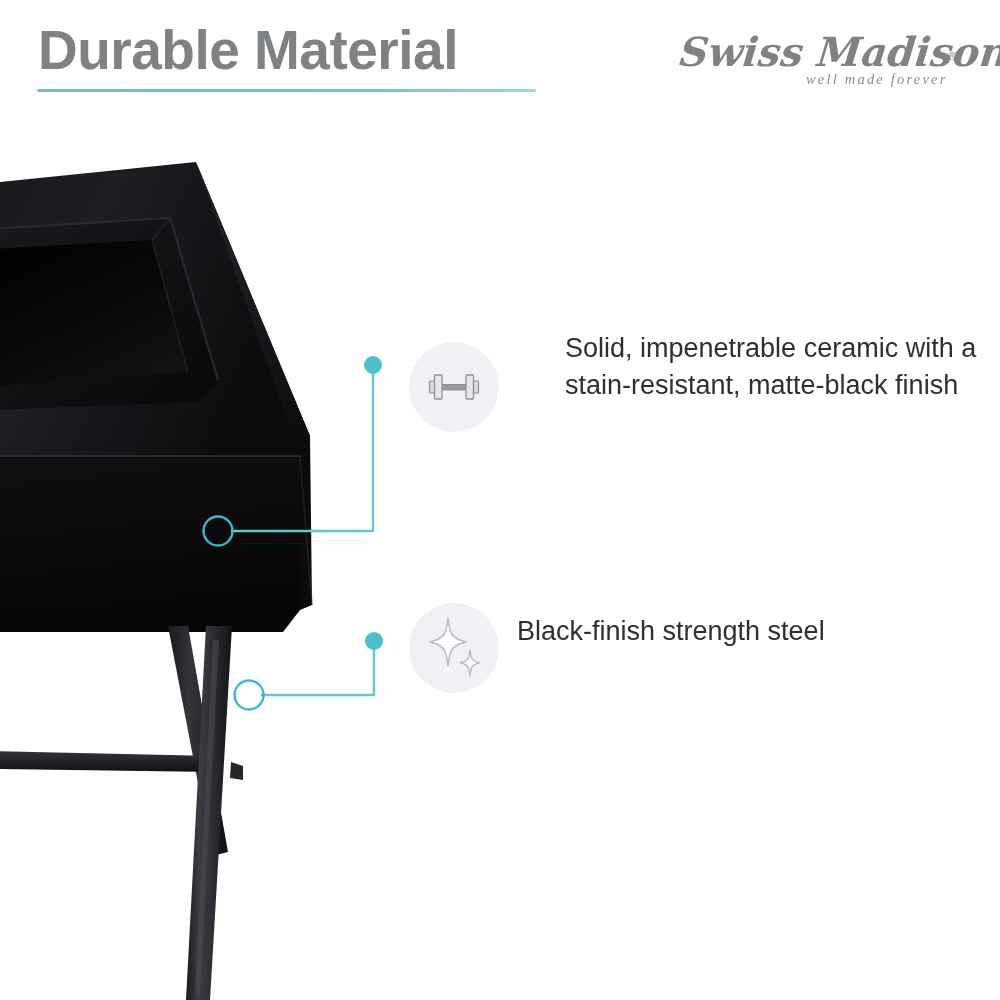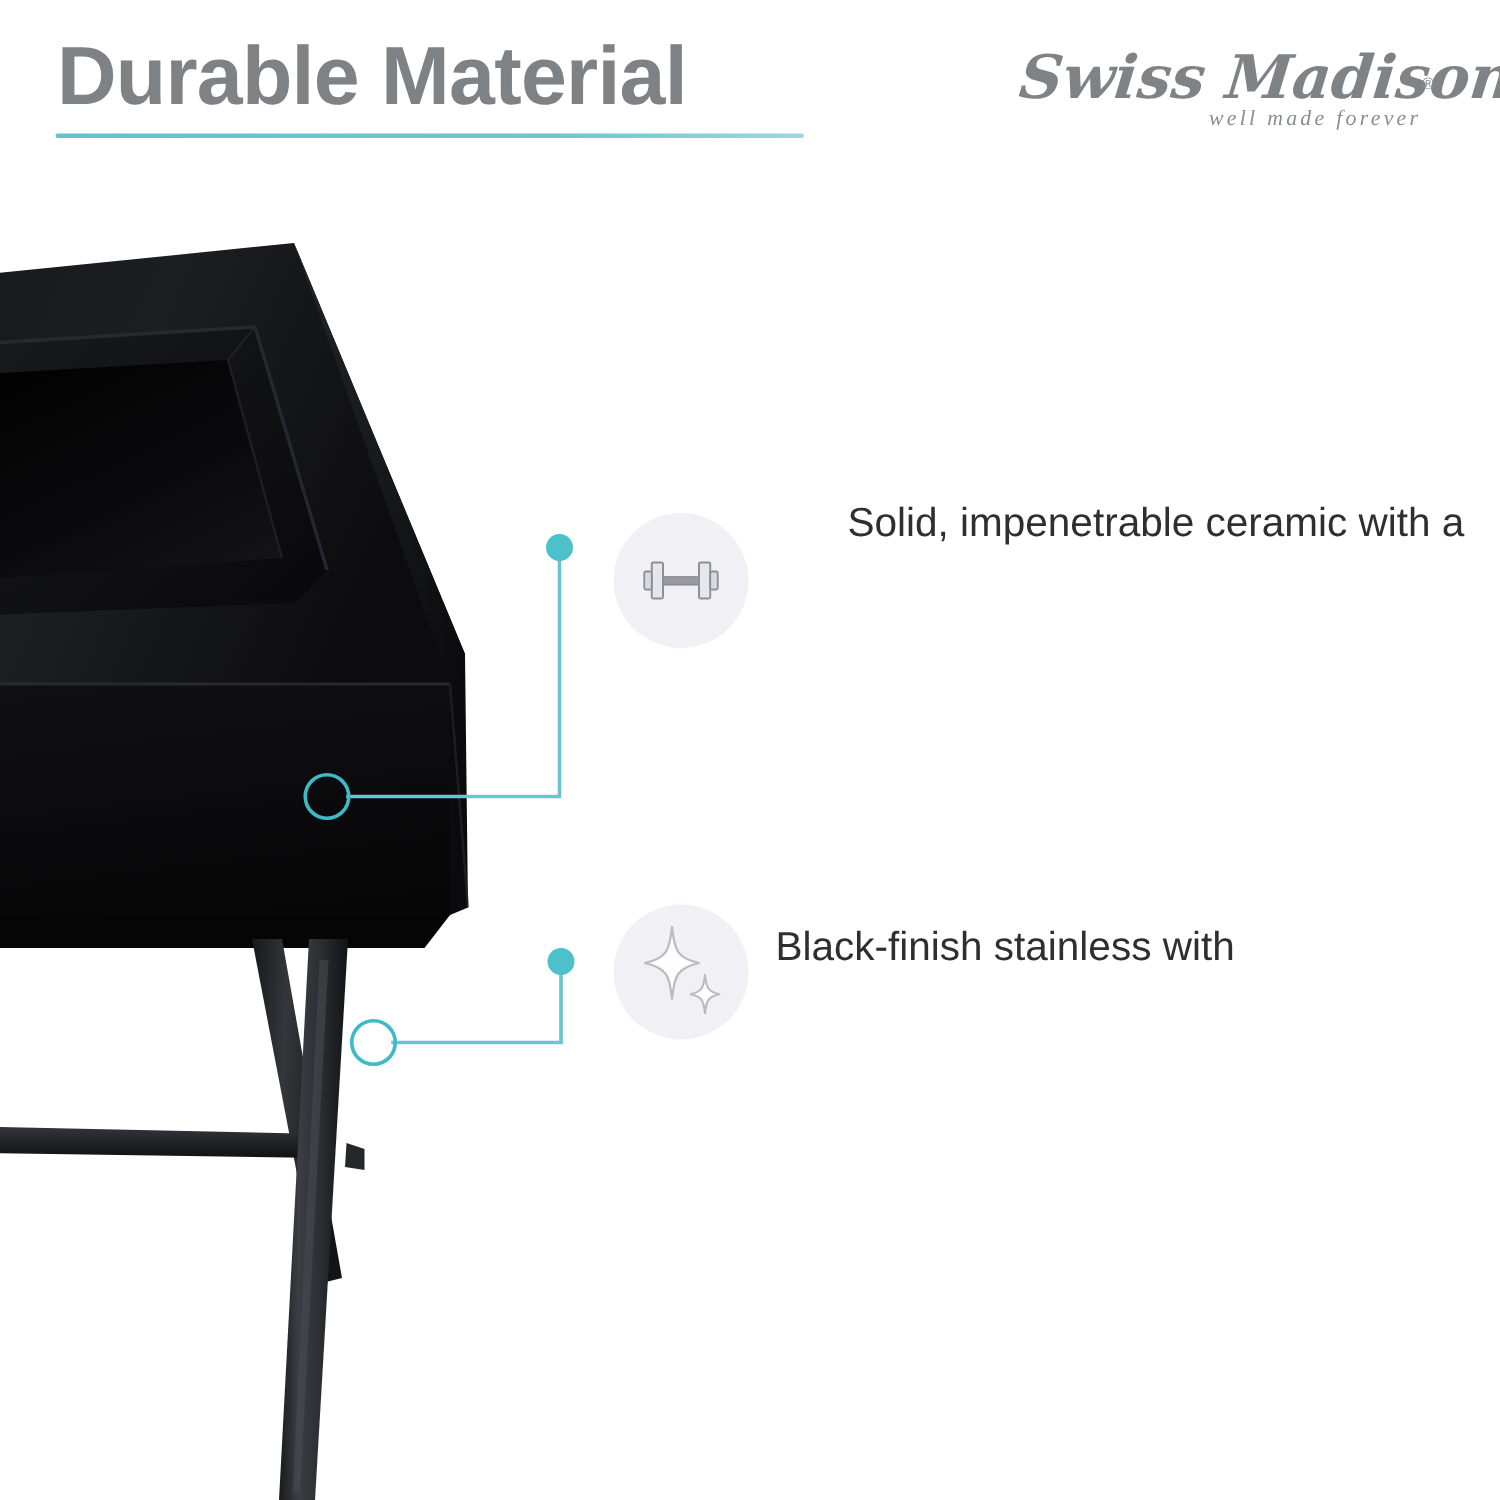--- a/index.html
+++ b/index.html
@@ -239,20 +239,21 @@
         <rect x="43" y="19" width="7.5" height="24" rx="1" fill="#e6e7ec" stroke="#8e9097" stroke-width="1.3"></rect>
 
         <rect x="6.5" y="25" width="5" height="12" rx="1" fill="#d9dade" stroke="#8e9097" stroke-width="1.2"></rect>
 
         <rect x="50.5" y="25" width="5" height="12" rx="1" fill="#d9dade" stroke="#8e9097" stroke-width="1.2"></rect>
       </svg>
     </div>
 
     <div class="callout-text" style="left:517px; top:330px;margin-left:48px;">
       <div>Solid, impenetrable ceramic with a</div>
+      <div>stain-resistant, matte-black finish</div>
     </div>
   </div>
 
   <div class="callout">
 
     <div class="callout-icon-badge" style="left:409px; top:603px;">
       <svg width="70" height="70" viewBox="0 0 70 70">
 
         <path d="M 29 5
                  C 30.6 20.5 32.4 25.6 47 29
@@ -262,17 +263,17 @@
 
         <path d="M 51 37
                  C 51.9 45.3 52.9 48 60.5 49.8
                  C 52.9 51.6 51.9 54.3 51 62.5
                  C 50.1 54.3 49.1 51.6 41.5 49.8
                  C 49.1 48 50.1 45.3 51 37 Z" fill="#fdfdfe" stroke="#b9bac2" stroke-width="1.4" stroke-linejoin="round"></path>
       </svg>
     </div>
 
     <div class="callout-text" style="left:517px; top:613px;">
-      <div>Black-finish stainless with</div>
+      <div>Black-finish strength steel</div>
     </div>
   </div>
 
 </div>
 
 </body></html>

